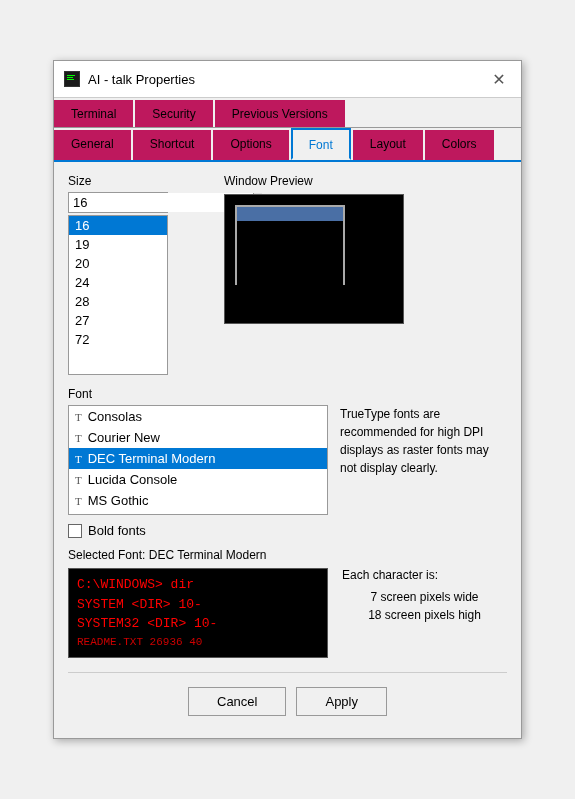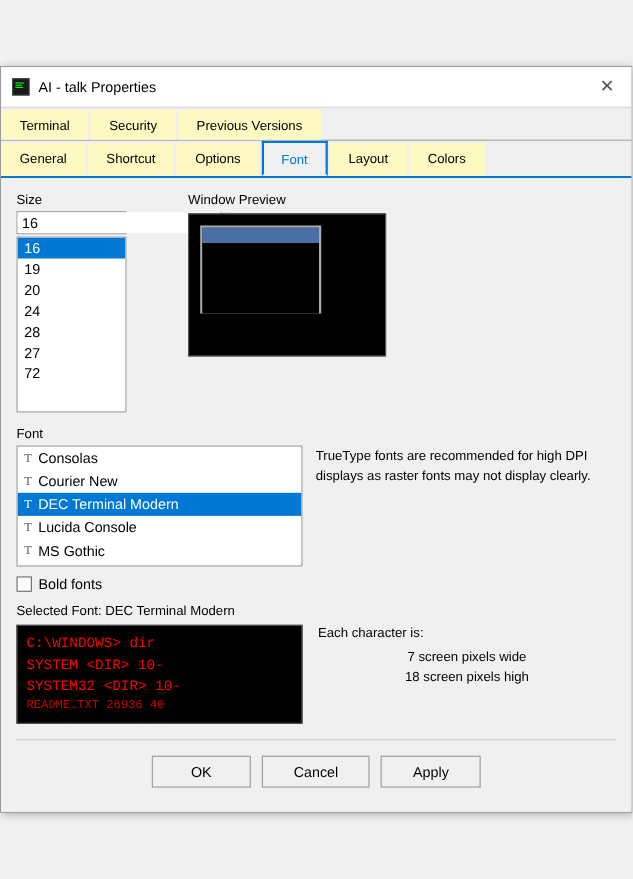--- a/index.html
+++ b/index.html
@@ -6,21 +6,21 @@
     body {
       font-family: 'Segoe UI', Tahoma, sans-serif;
       font-size: 13px;
       background: #f0f0f0;
       display: flex;
       justify-content: center;
       align-items: center;
       min-height: 100vh;
     }
     .window {
-      width: 575px;
+      width: 469px;
       background: #f0f0f0;
       border: 1px solid #999;
       box-shadow: 2px 2px 8px rgba(0,0,0,0.3);
     }
     .title-bar {
       background: #fff;
       display: flex;
       align-items: center;
       justify-content: space-between;
       padding: 6px 10px;
@@ -66,21 +66,21 @@
       background: #f0f0f0;
       border-bottom: 2px solid #0078d4;
     }
     .tab {
       padding: 6px 16px;
       cursor: pointer;
       border: 1px solid transparent;
       border-bottom: none;
       font-size: 12px;
       color: #000;
-      background: #fef9c3;
+      background: #be185d;
       margin-right: 2px;
       margin-top: 2px;
     }
     .tab.active-blue {
       background: #f0f0f0;
       border: 2px solid #0078d4;
       border-bottom: 2px solid #f0f0f0;
       margin-top: 0;
       padding-top: 8px;
       color: #0078d4;
@@ -436,19 +436,18 @@
         </div>
         <div class="char-info">
           <div class="char-info-title">Each character is:</div>
           <div class="char-info-item">7 screen pixels wide</div>
           <div class="char-info-item">18 screen pixels high</div>
         </div>
       </div>
     </div>
 
     <div class="button-row">
-      <button class="dialog-btn primary">OK</button>
       <button class="dialog-btn">Cancel</button>
       <button class="dialog-btn">Apply</button>
     </div>
 
   </div>
 </div>
 
 </body></html>

